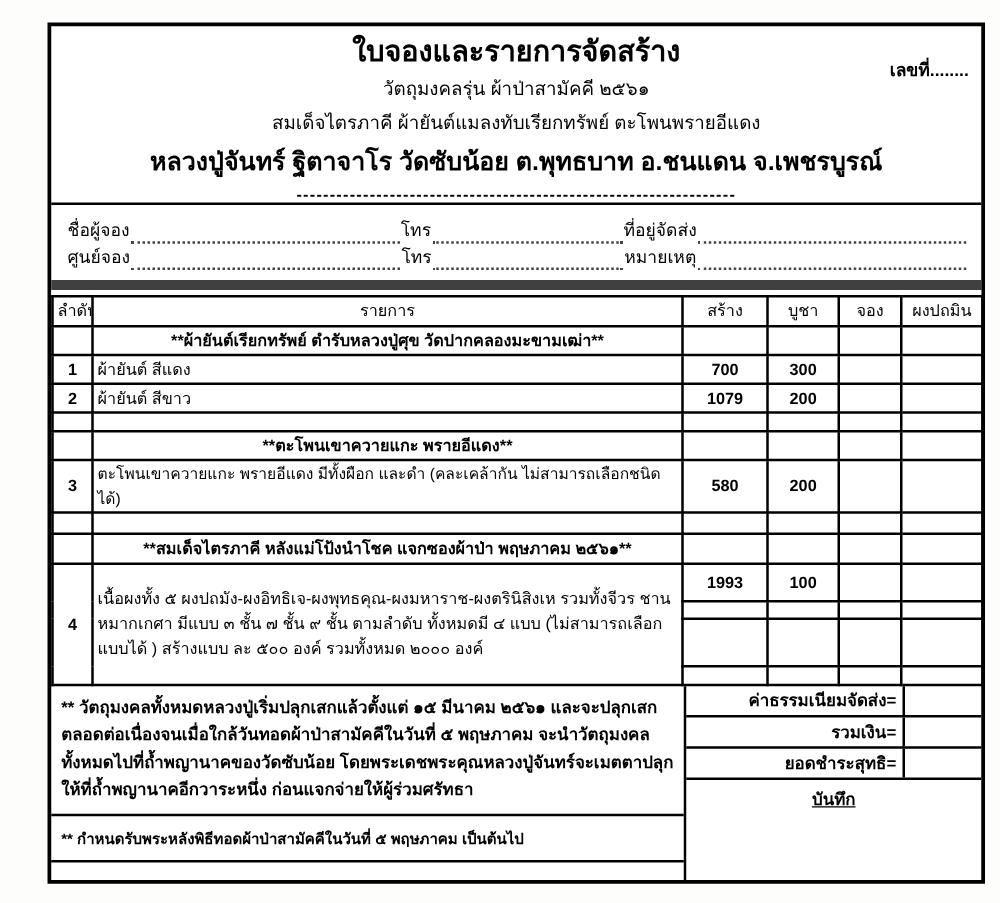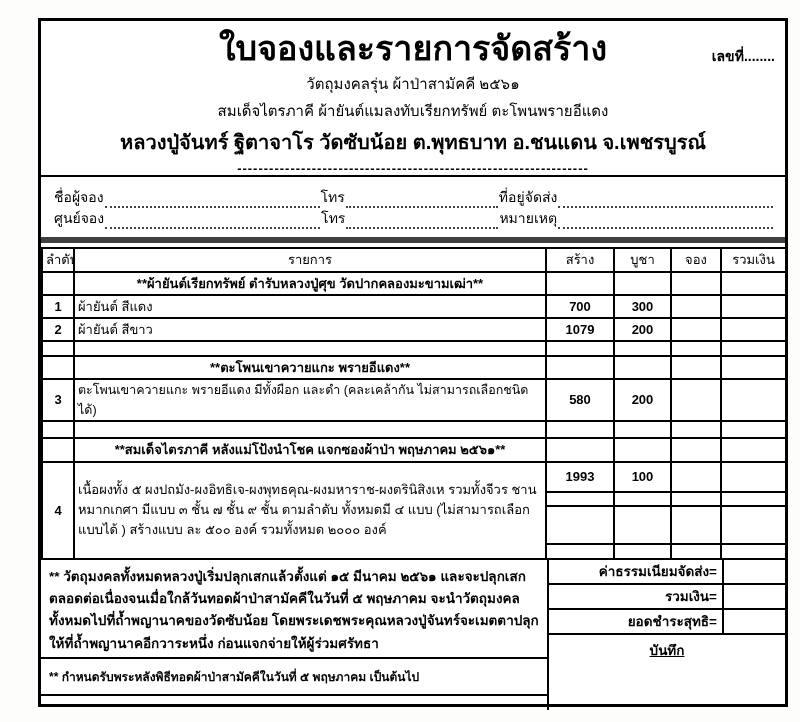--- a/index.html
+++ b/index.html
@@ -2,29 +2,29 @@
 <html><head>
 <meta charset="utf-8">
 <style>
   * { margin:0; padding:0; box-sizing:border-box; }
   html,body { width:800px; height:722px; background:#fdfdfc; font-family:"Liberation Sans", sans-serif; color:#000; }
   .sheet { position:absolute; left:38px; top:18px; width:750px; height:689px; background:#fff; border:3px solid #000; display:flex; flex-direction:column; }
 
   
   .hdr { position:relative; padding-top:7px; text-align:center; flex:0 0 auto; }
   .doc-no { position:absolute; right:10px; top:24px; font-size:14px; font-weight:bold; }
-  .title { font-size:34px; font-weight:bold; line-height:1.2; }
+  .title { font-size:23px; font-weight:bold; line-height:1.2; }
   .sub1 { font-size:15px; margin-top:3px; }
   .sub2 { font-size:15px; margin-top:3px; }
   .sub3 { font-size:20px; font-weight:bold; margin-top:3px; }
   .dashline { font-size:13px; font-weight:bold; letter-spacing:1px; line-height:1; margin-top:4px; white-space:nowrap; overflow:hidden; }
   .purpose { font-size:16px; font-weight:bold; margin-top:2px; padding-bottom:6px; }
 
   
-  .booking { border-top:2px solid #000; border-bottom:6px solid #404040; padding:10px 12px 8px 12px; flex:0 0 auto;font-family:Liberation Mono, monospace; }
+  .booking { border-top:2px solid #000; border-bottom:8px solid #404040; padding:10px 12px 8px 12px; flex:0 0 auto;font-family:Liberation Mono, monospace; }
   .bk-line { display:flex; align-items:flex-end; font-size:14px; height:21px; }
   .bk-label { white-space:nowrap; padding:0 1px; }
   .dots { border-bottom:2px dotted #444; height:14px; }
   .d1 { width:215px; } .d2 { width:152px; } .dfill { flex:1; }
 
   .gap { height:4px; flex:0 0 auto; background:#fff; }
 
   
   table.main { width:100%; border-collapse:collapse; table-layout:fixed; flex:0 0 auto; }
   table.main td, table.main th { border:2px solid #000; font-size:13px; vertical-align:middle; overflow:hidden; padding:0 3px; }
@@ -93,21 +93,21 @@
         <col style="width:50px">
         <col style="width:65px">
     </colgroup>
     <tbody>
         <tr>
       <th class="h">ลำดับ</th>
       <th class="h">รายการ</th>
       <th class="h">สร้าง</th>
       <th class="h">บูชา</th>
       <th class="h">จอง</th>
-      <th class="h">รวมเงิน</th>
+      <th class="h">ผงปถมิน</th>
     </tr>
     <tr style="height:23px">
       <td></td>
       <td class="sec-t">**ผ้ายันต์เรียกทรัพย์ ตำรับหลวงปู่ศุข วัดปากคลองมะขามเฒ่า**</td>
       <td></td>
           <td></td>
       <td></td>
           <td></td>
     </tr>
     <tr style="height:21px">

